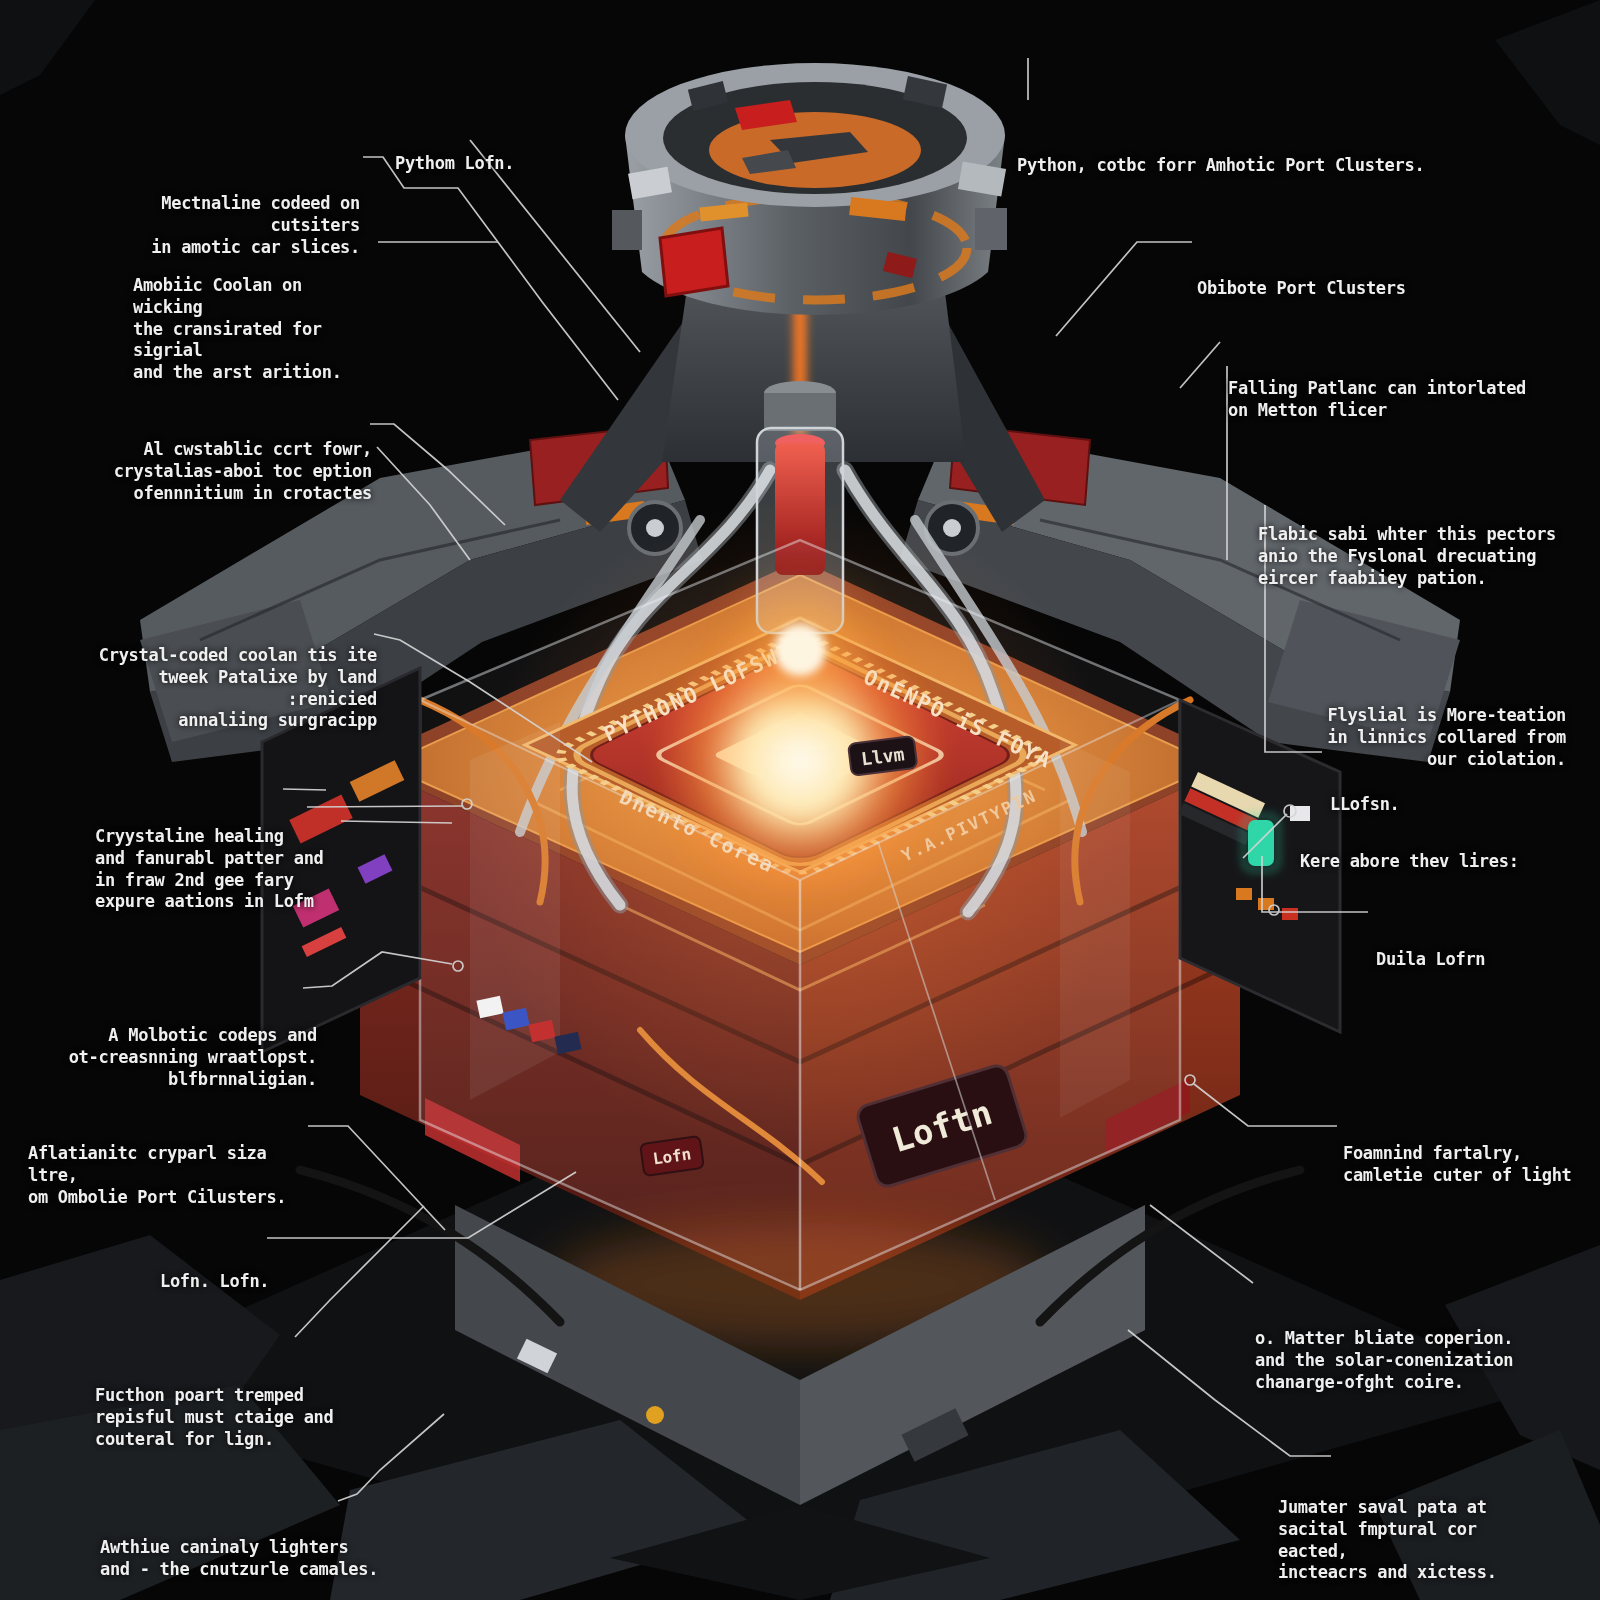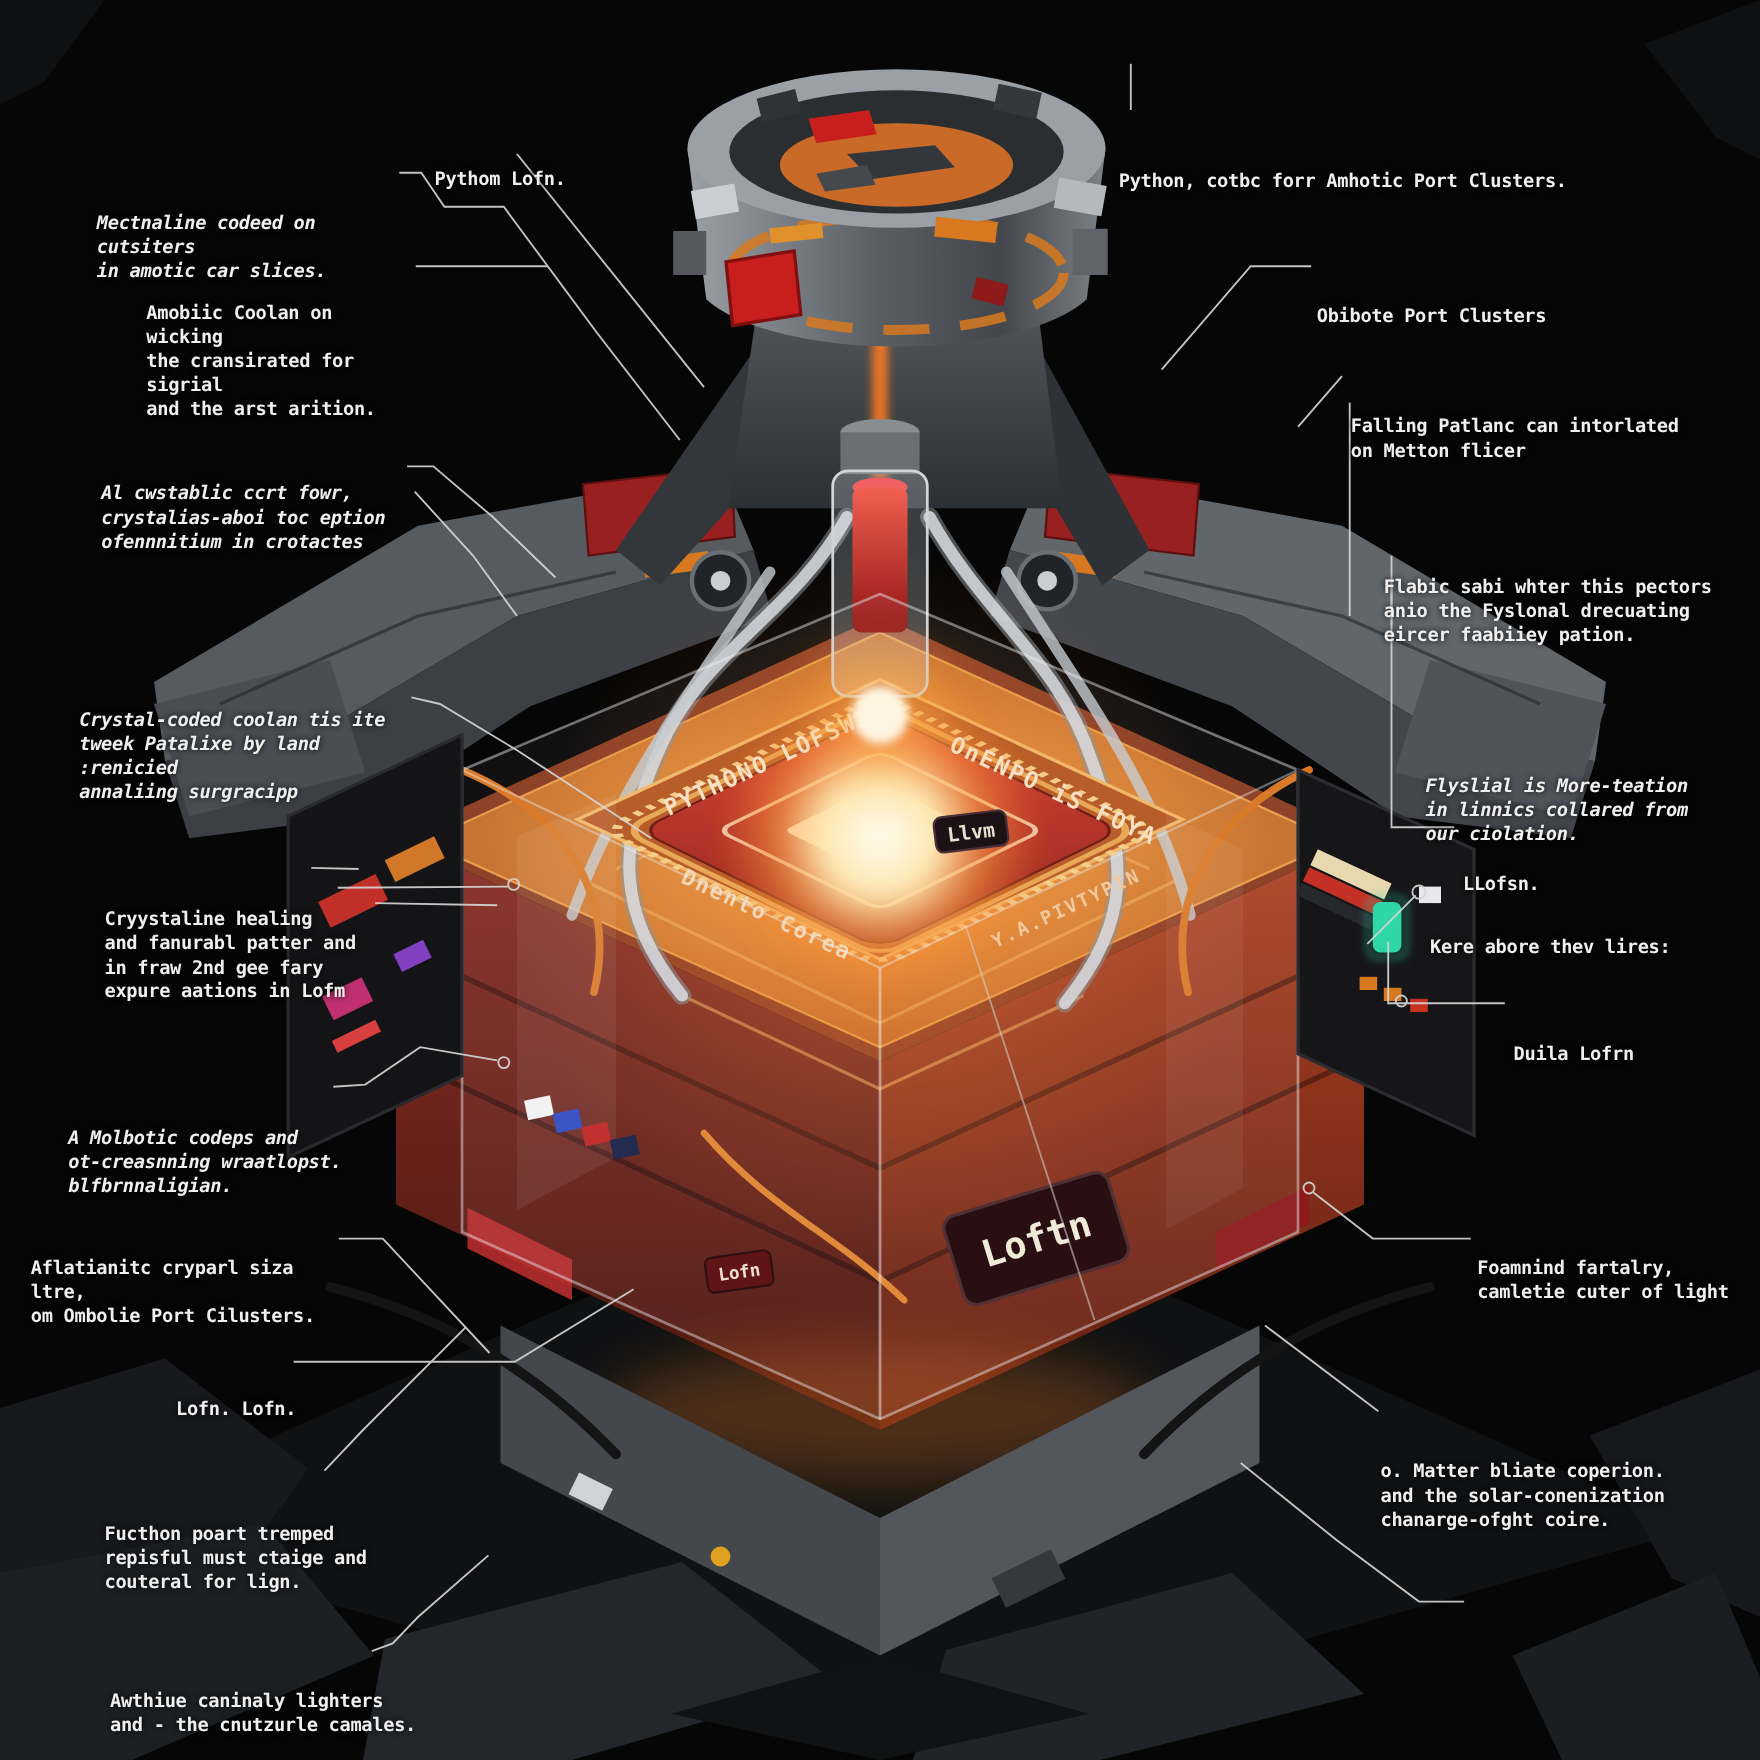--- a/index.html
+++ b/index.html
@@ -1,21 +1,21 @@
 <!DOCTYPE html>
 <html><head>
 <meta charset="utf-8">
 <style>
   html,body{margin:0;padding:0;background:#000;}
   #stage{position:relative;width:1600px;height:1600px;background:#060606;overflow:hidden;
          font-family:"DejaVu Sans Mono",monospace;}
   #machine-svg{position:absolute;left:0;top:0;}
   .callout{position:absolute;color:#efefef;font:bold 17px/1.28 "DejaVu Sans Mono",monospace;
            letter-spacing:-0.3px;white-space:pre-line;text-shadow:0 0 6px rgba(0,0,0,.95);margin-top:47px;}
-  .ta-c{text-align:left;font-style:italic;}
+  .ta-c{text-align:right;}
   .ta-r{text-align:left;}
 </style>
 </head>
 <body>
 
 <div id="stage">
 
 <svg id="machine-svg" width="1600" height="1600" viewBox="0 0 1600 1600">
   <defs>
     <linearGradient id="turretSide" x1="0" y1="0" x2="1" y2="0">
@@ -323,16 +323,19 @@
 om Ombolie Port Cilusters.</div>
 <div class="callout" style="left:1343px;top:1096px">Foamnind fartalry,
 camletie cuter of light</div>
 <div class="callout" style="left:160px;top:1224px">Lofn. Lofn.</div>
 <div class="callout" style="left:1255px;top:1281px">o. Matter bliate coperion.
 and the solar-conenization
 chanarge-ofght coire.</div>
 <div class="callout" style="left:95px;top:1338px">Fucthon poart tremped
 repisful must ctaige and
 couteral for lign.</div>
+<div class="callout ta-r" style="left:1278px;top:1450px;width:247px">Jumater saval pata at
+sacital fmptural cor eacted,
+incteacrs and xictess.</div>
 <div class="callout" style="left:100px;top:1490px">Awthiue caninaly lighters
 and - the cnutzurle camales.</div>
 
 </div>
 
 </body></html>

